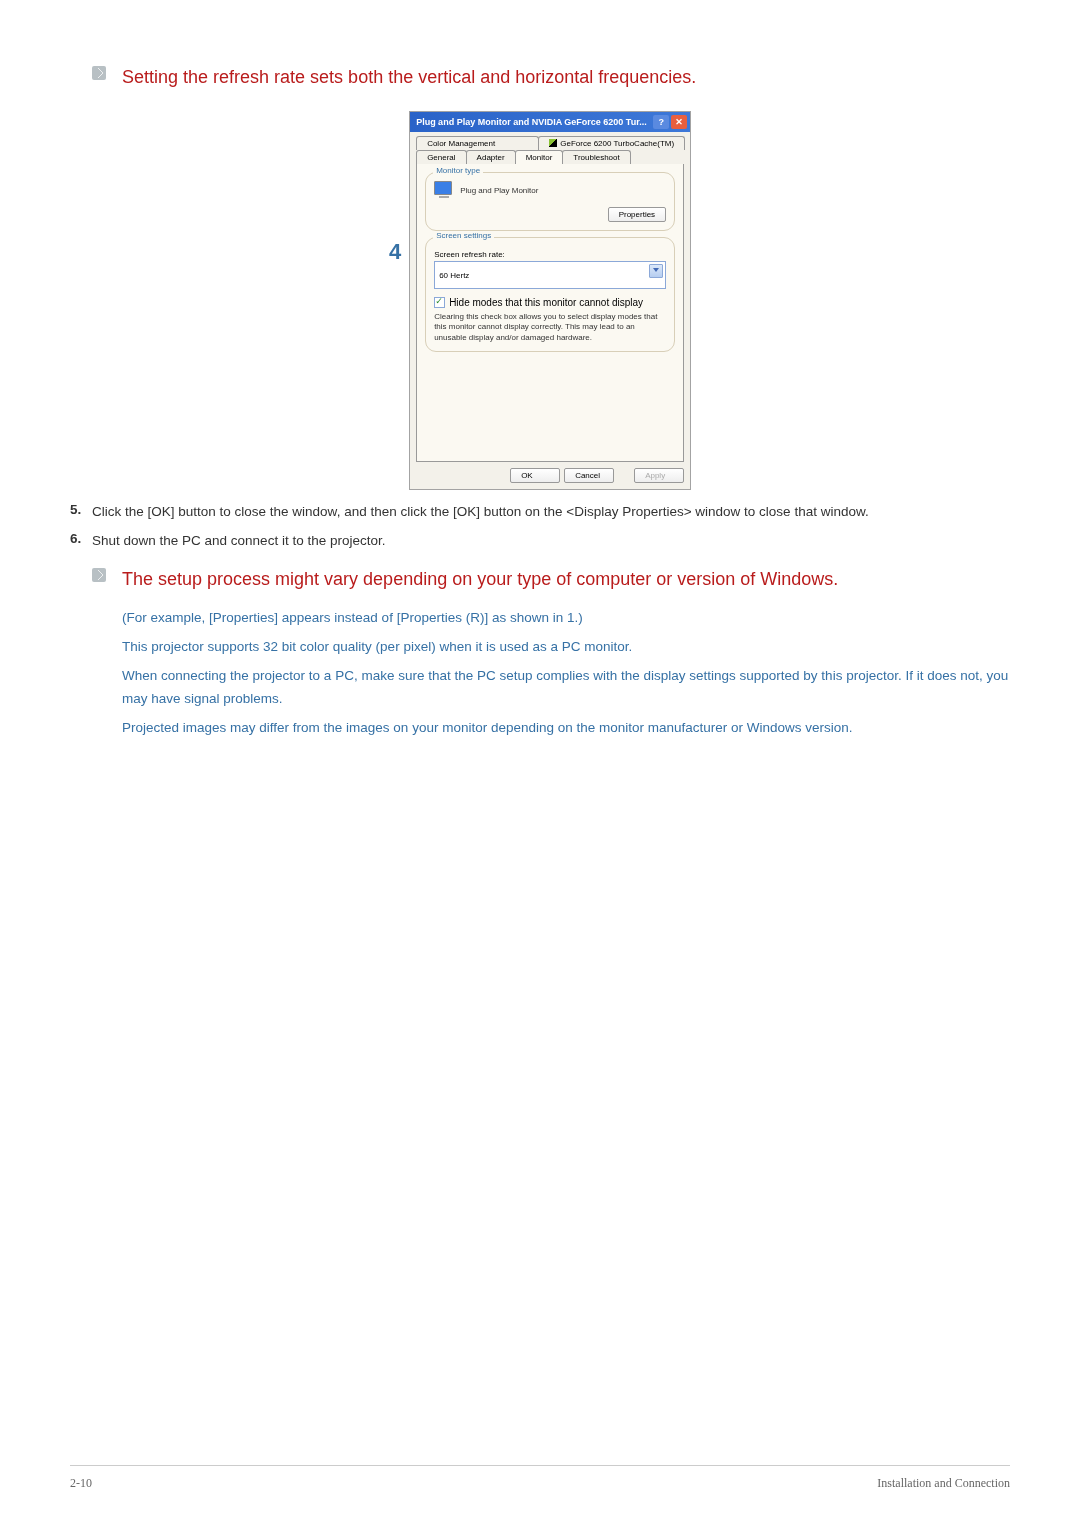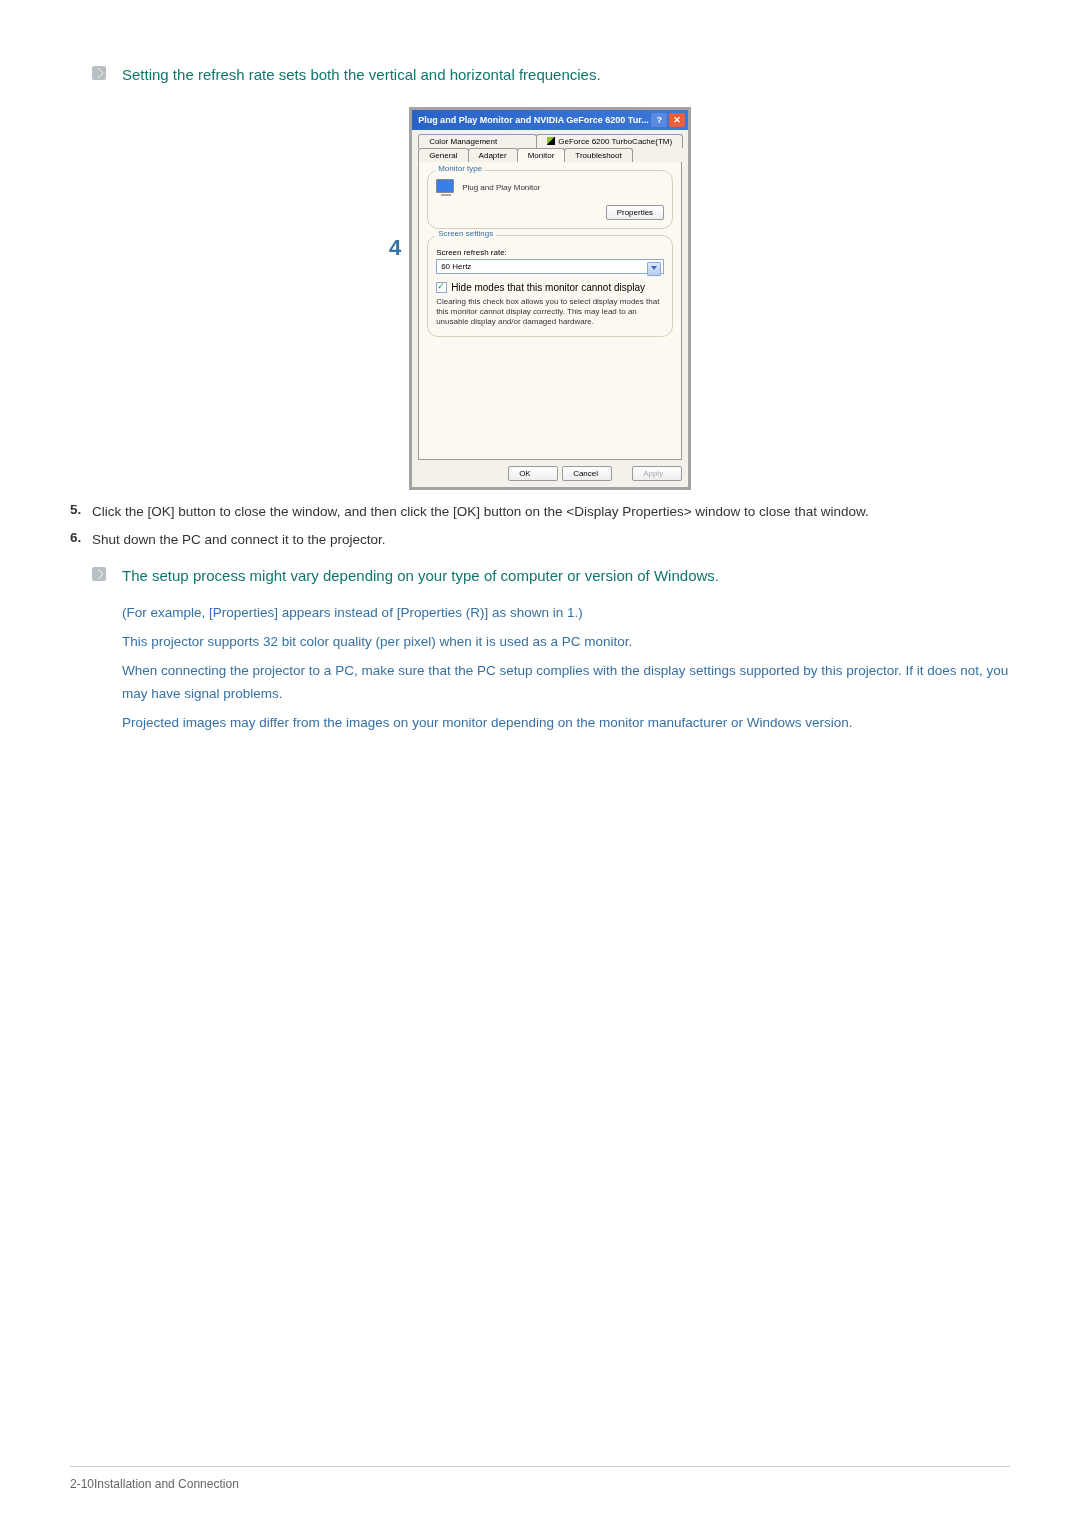--- a/index.html
+++ b/index.html
@@ -38,22 +38,22 @@
     border: 1.5px solid #fff;
     border-left: none;
     border-bottom: none;
     transform: rotate(45deg);
     top: 3px;
     left: 2px;
     opacity: 0.9;
     border-radius: 1px;
   }
   .note-text {
-    color: #0f766e;
-    font-size: 15px;
+    color: #b91c1c;
+    font-size: 18px;
     line-height: 1.5;
   }
   .note-block {
     color: #3671a5;
     font-size: 13.5px;
     line-height: 1.7;
     margin-left: 52px;
     margin-top: 4px;
   }
   .note-block p { margin: 6px 0; }
@@ -66,21 +66,21 @@
   .step-num {
     font-size: 22px;
     font-weight: bold;
     color: #3671a5;
     margin-right: 8px;
     margin-top: 128px;
   }
   .dialog {
     width: 282px;
     font-size: 8.5px;
-    border: 3px solid #a3a3a3;
+    border: 1px solid #a3a3a3;
     background: #f3f1ea;
     font-family: Tahoma, Arial, sans-serif;
   }
   .titlebar {
     background: linear-gradient(to right, #2a63c8, #3d78d8);
     color: #fff;
     height: 20px;
     display: flex;
     align-items: center;
     padding: 0 3px 0 6px;
@@ -187,21 +187,21 @@
     padding: 2px 10px;
     font-size: 8px;
     border-radius: 2px;
     min-width: 50px;
     text-align: left;
   }
   .label8 { font-size: 8px; margin: 4px 0 2px 0; }
   .dropdown {
     border: 1px solid #8ba8d8;
     background: #fff;
-    height: 15px;
+    height: 28px;
     display: flex;
     align-items: center;
     padding: 0 4px;
     font-size: 8px;
     position: relative;
   }
   .dropdown::after {
     content: "";
     position: absolute;
     right: 2px;
@@ -270,23 +270,24 @@
     line-height: 1.55;
   }
   .footer {
     position: absolute;
     bottom: 36px;
     left: 70px;
     right: 70px;
     border-top: 1px solid #ccc;
     padding-top: 10px;
     display: flex;
-    justify-content: flex-start;
+    justify-content: space-between;
     font-size: 12px;
     color: #666;
+    font-family: Liberation Serif, serif;
   }
 </style>
 </head>
 <body>
 
 <div class="page">
 
   <div class="note-row">
     <div class="note-icon"></div>
     <div class="note-text">Setting the refresh rate sets both the vertical and horizontal frequencies.</div>

